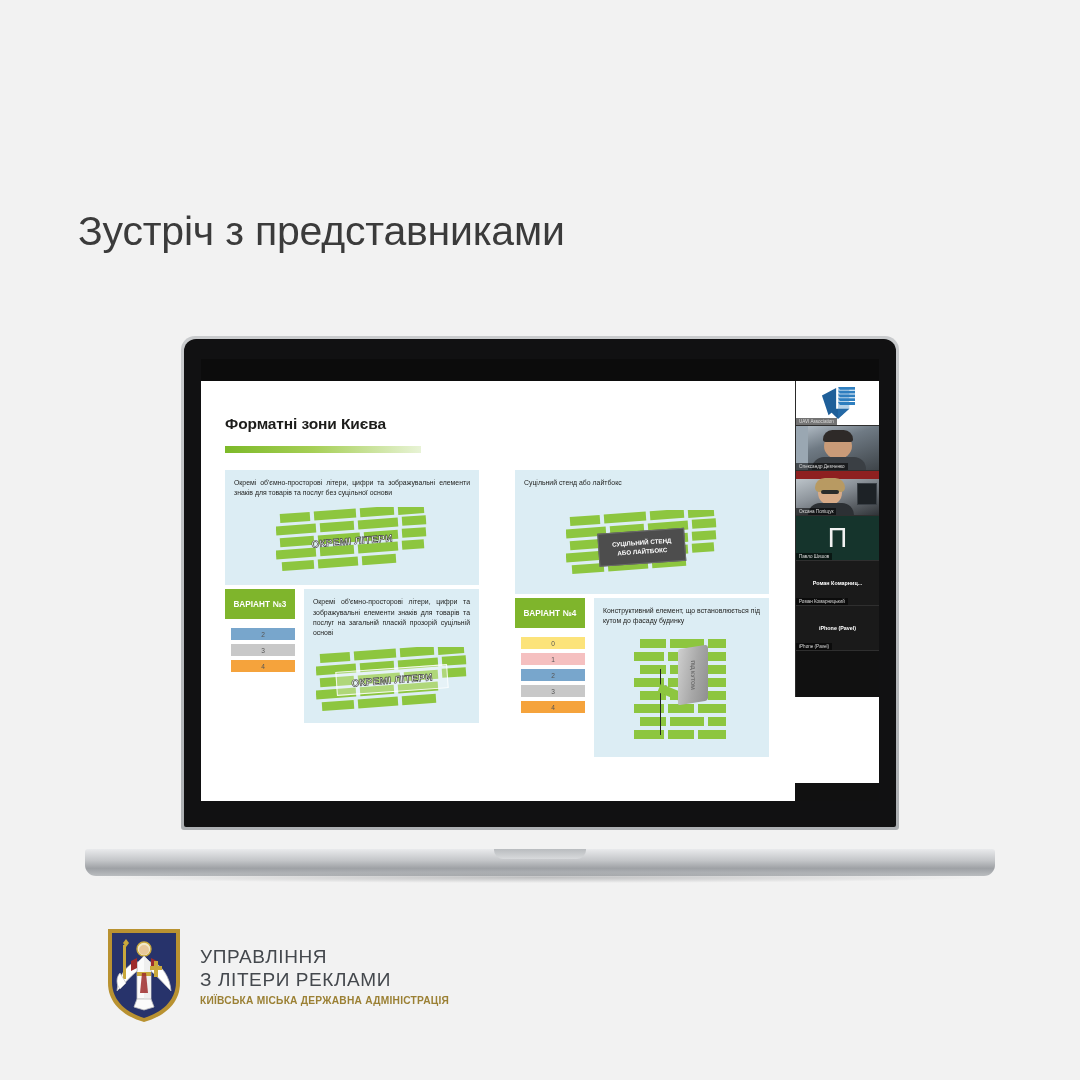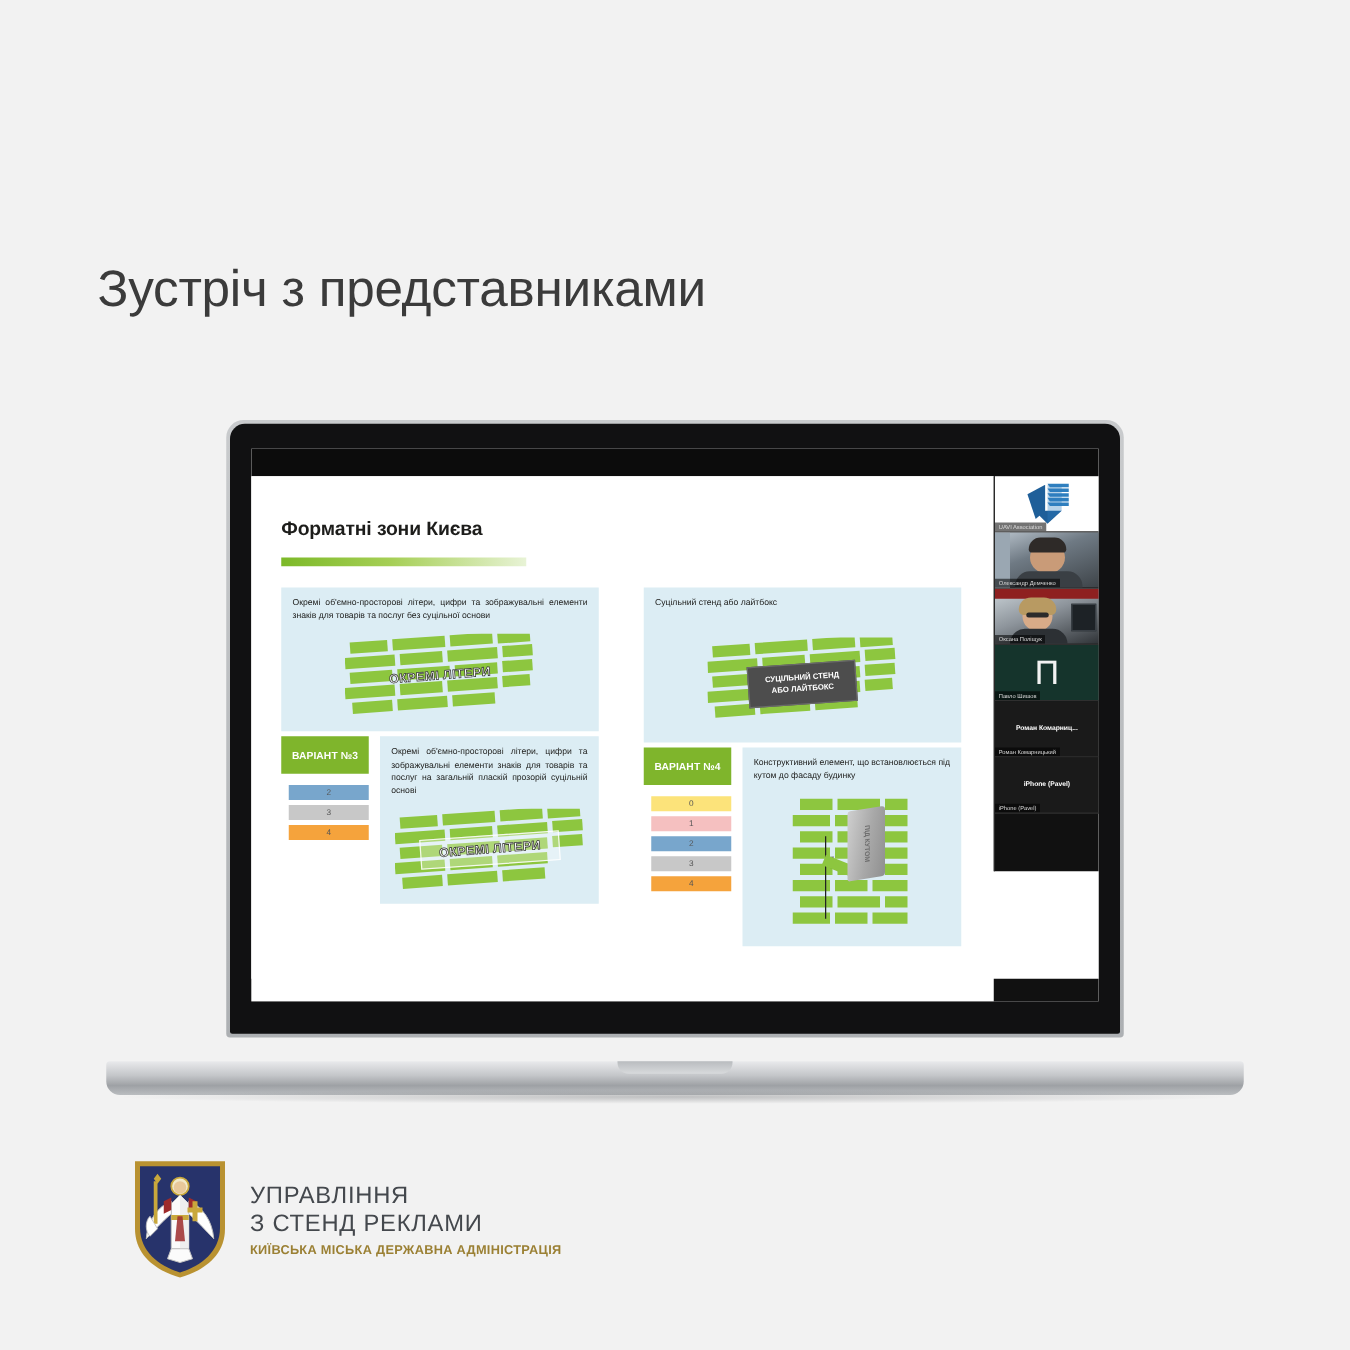--- a/index.html
+++ b/index.html
@@ -451,16 +451,16 @@
     <rect x="46" y="41" width="12" height="4" fill="#c9a83c"></rect>
     <rect x="19" y="20" width="3" height="34" fill="#c9a83c"></rect>
     <path d="M19 18 L22 14 L25 18 L22 22 Z" fill="#c9a83c"></path>
     <path d="M16 48 C12 52 12 60 16 64 L22 58 Z" fill="#ffffff" stroke="#c0c0c0" stroke-width="0.7"></path>
     <path d="M33 74 L30 82 L40 85 L50 82 L47 74 Z" fill="#fbfbfb" stroke="#c2c2c2" stroke-width="0.8"></path>
     <path d="M38 48 L36 68 L44 68 L42 48 Z" fill="#9e2b2b" opacity="0.85"></path>
   </svg>
 
   <div class="footer-text">
     <div class="footer-line1">УПРАВЛІННЯ</div>
-    <div class="footer-line2">З СТЕНД РЕКЛАМИ</div>
+    <div class="footer-line2">З ЛІТЕРИ РЕКЛАМИ</div>
     <div class="footer-sub">КИЇВСЬКА МІСЬКА ДЕРЖАВНА АДМІНІСТРАЦІЯ</div>
   </div>
 </div>
 
 </body></html>

